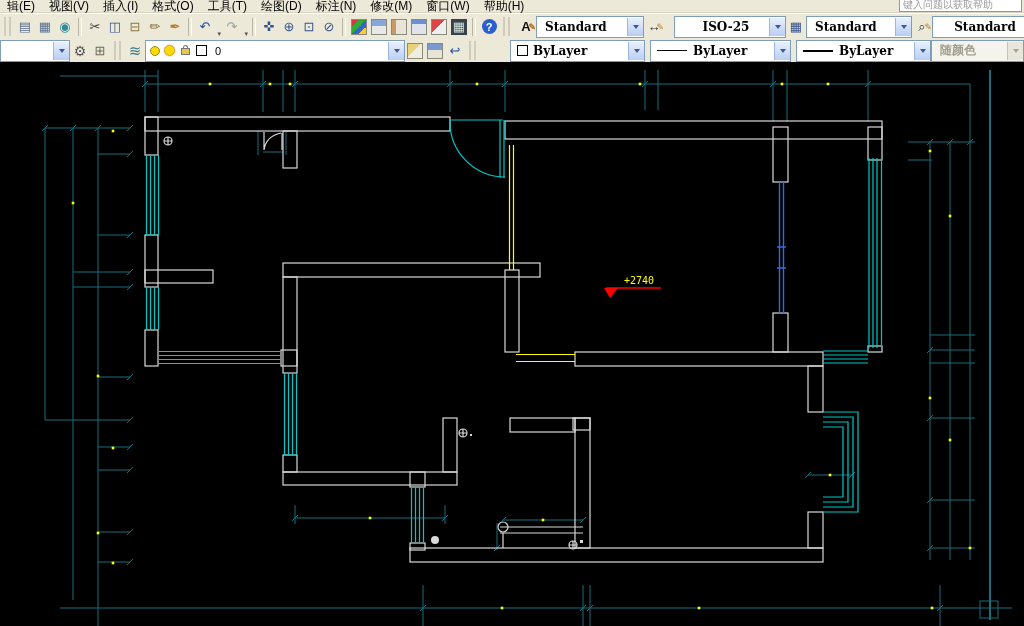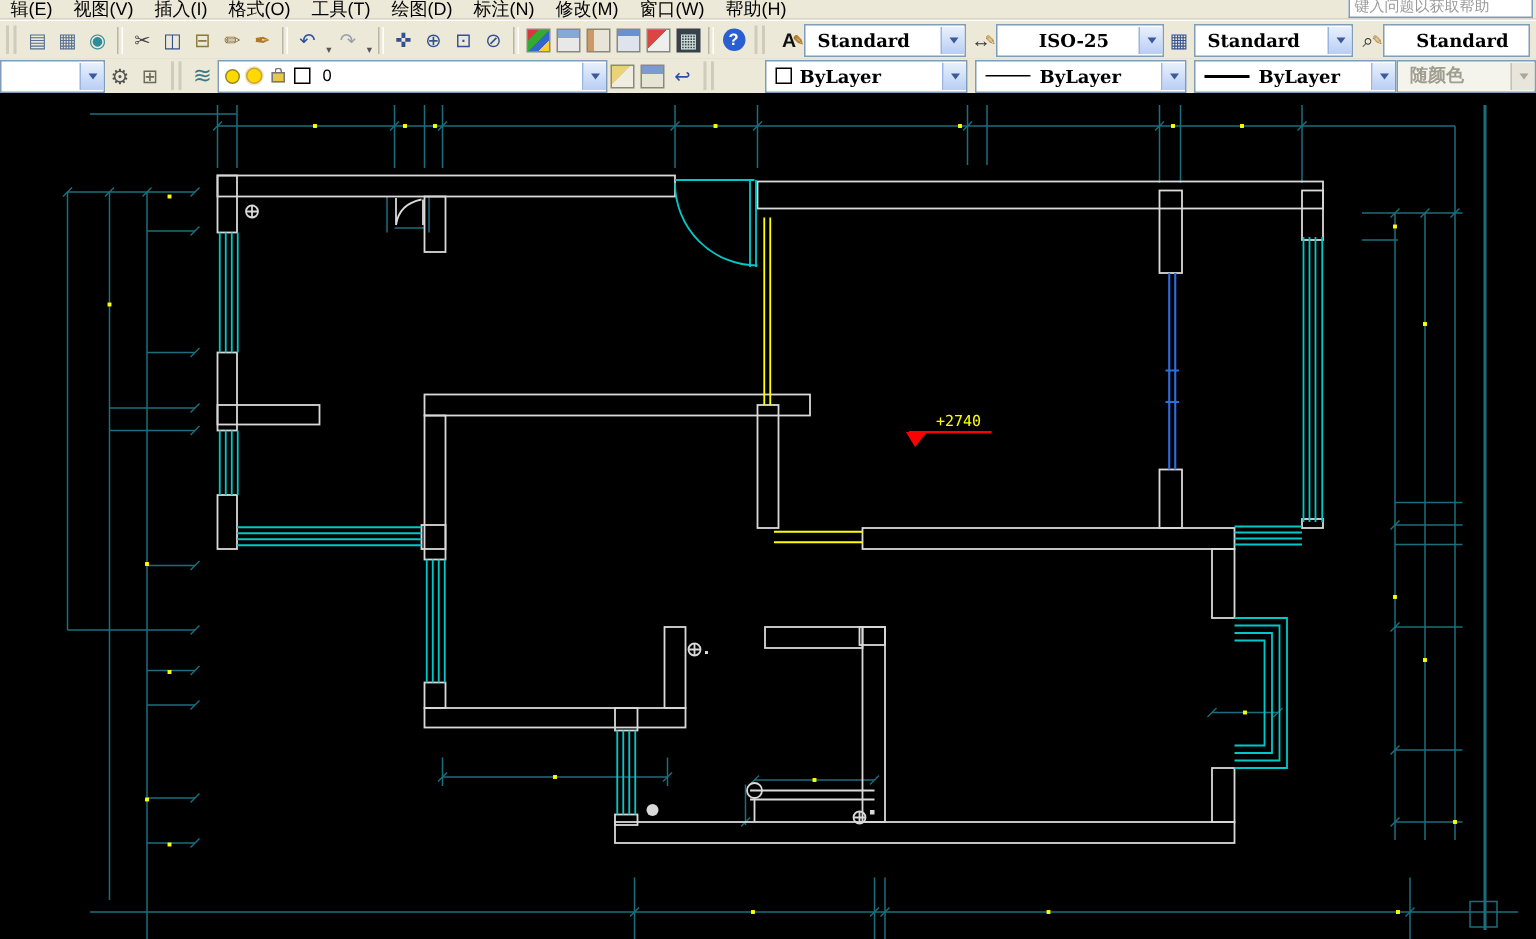--- a/index.html
+++ b/index.html
@@ -123,21 +123,21 @@
           <span class="qmark">?</span>
         </span>
       </span>
     <span class="grip"></span>
     <span class="tbi icpencil" style="font-weight:bold;color:#111;margin-left:2px;">A</span>
     <span class="combo" style="width:106px;">
       <span class="val">Standard</span>
       <span class="cbtn"></span>
     </span>
     <span class="tbi icpencil" style="color:#333;">↔</span>
-    <span class="combo" style="width:110px;">
+    <span class="combo" style="width:110px;margin-left:10px;">
       <span class="val" style="text-align:center;">ISO-25</span>
       <span class="cbtn"></span>
     </span>
     <span class="tbi" style="color:#35518c;">▦</span>
     <span class="combo" style="width:104px;">
       <span class="val">Standard</span>
       <span class="cbtn"></span>
     </span>
     <span class="tbi icpencil" style="color:#333;">⌕</span>
     <span class="combo" style="width:96px;">

